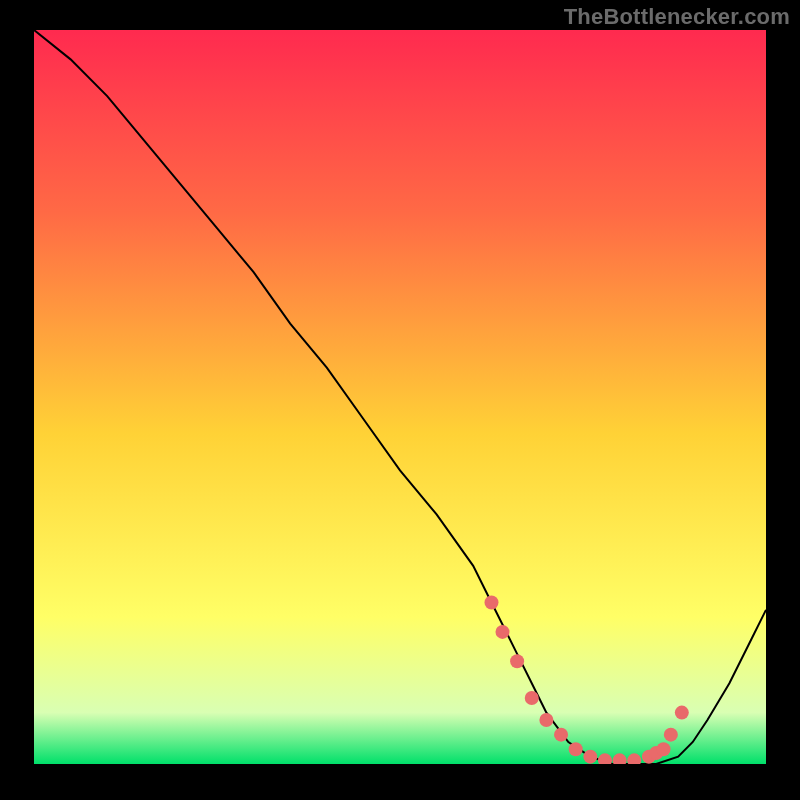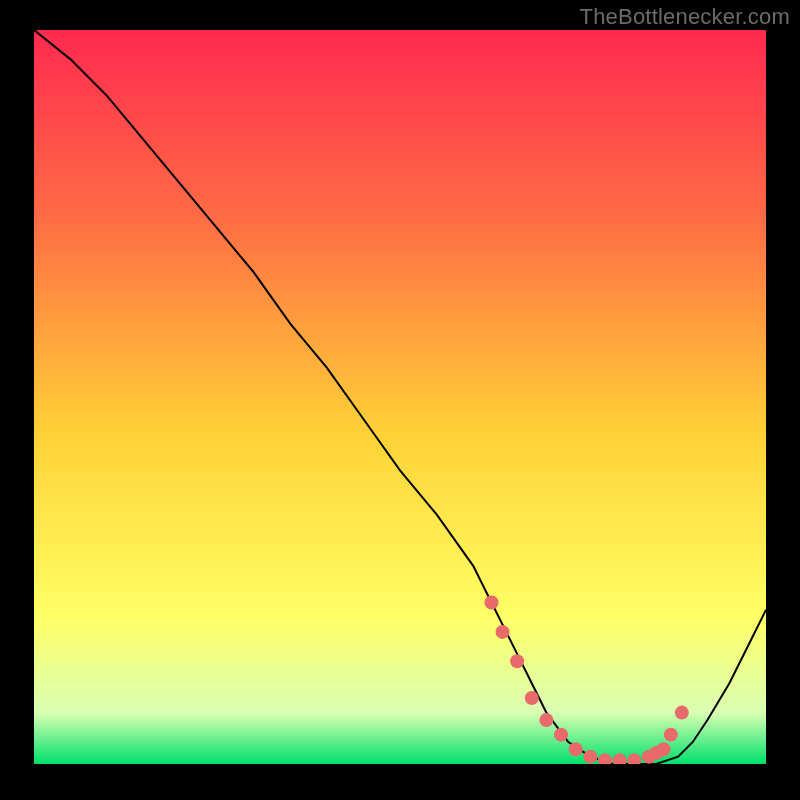--- a/index.html
+++ b/index.html
@@ -15,21 +15,21 @@
     position: relative;
     width: 800px;
     height: 800px;
     background: #000000;
   }
   .watermark {
     position: absolute;
     top: 4px;
     right: 10px;
     font-size: 22px;
-    font-weight: 400;
+    font-weight: 700;
     color: #6b6b6b;
     letter-spacing: 0.2px;
     z-index: 5;
   }
   .plot {
     position: absolute;
     left: 34px;
     top: 30px;
     width: 732px;
     height: 734px;

